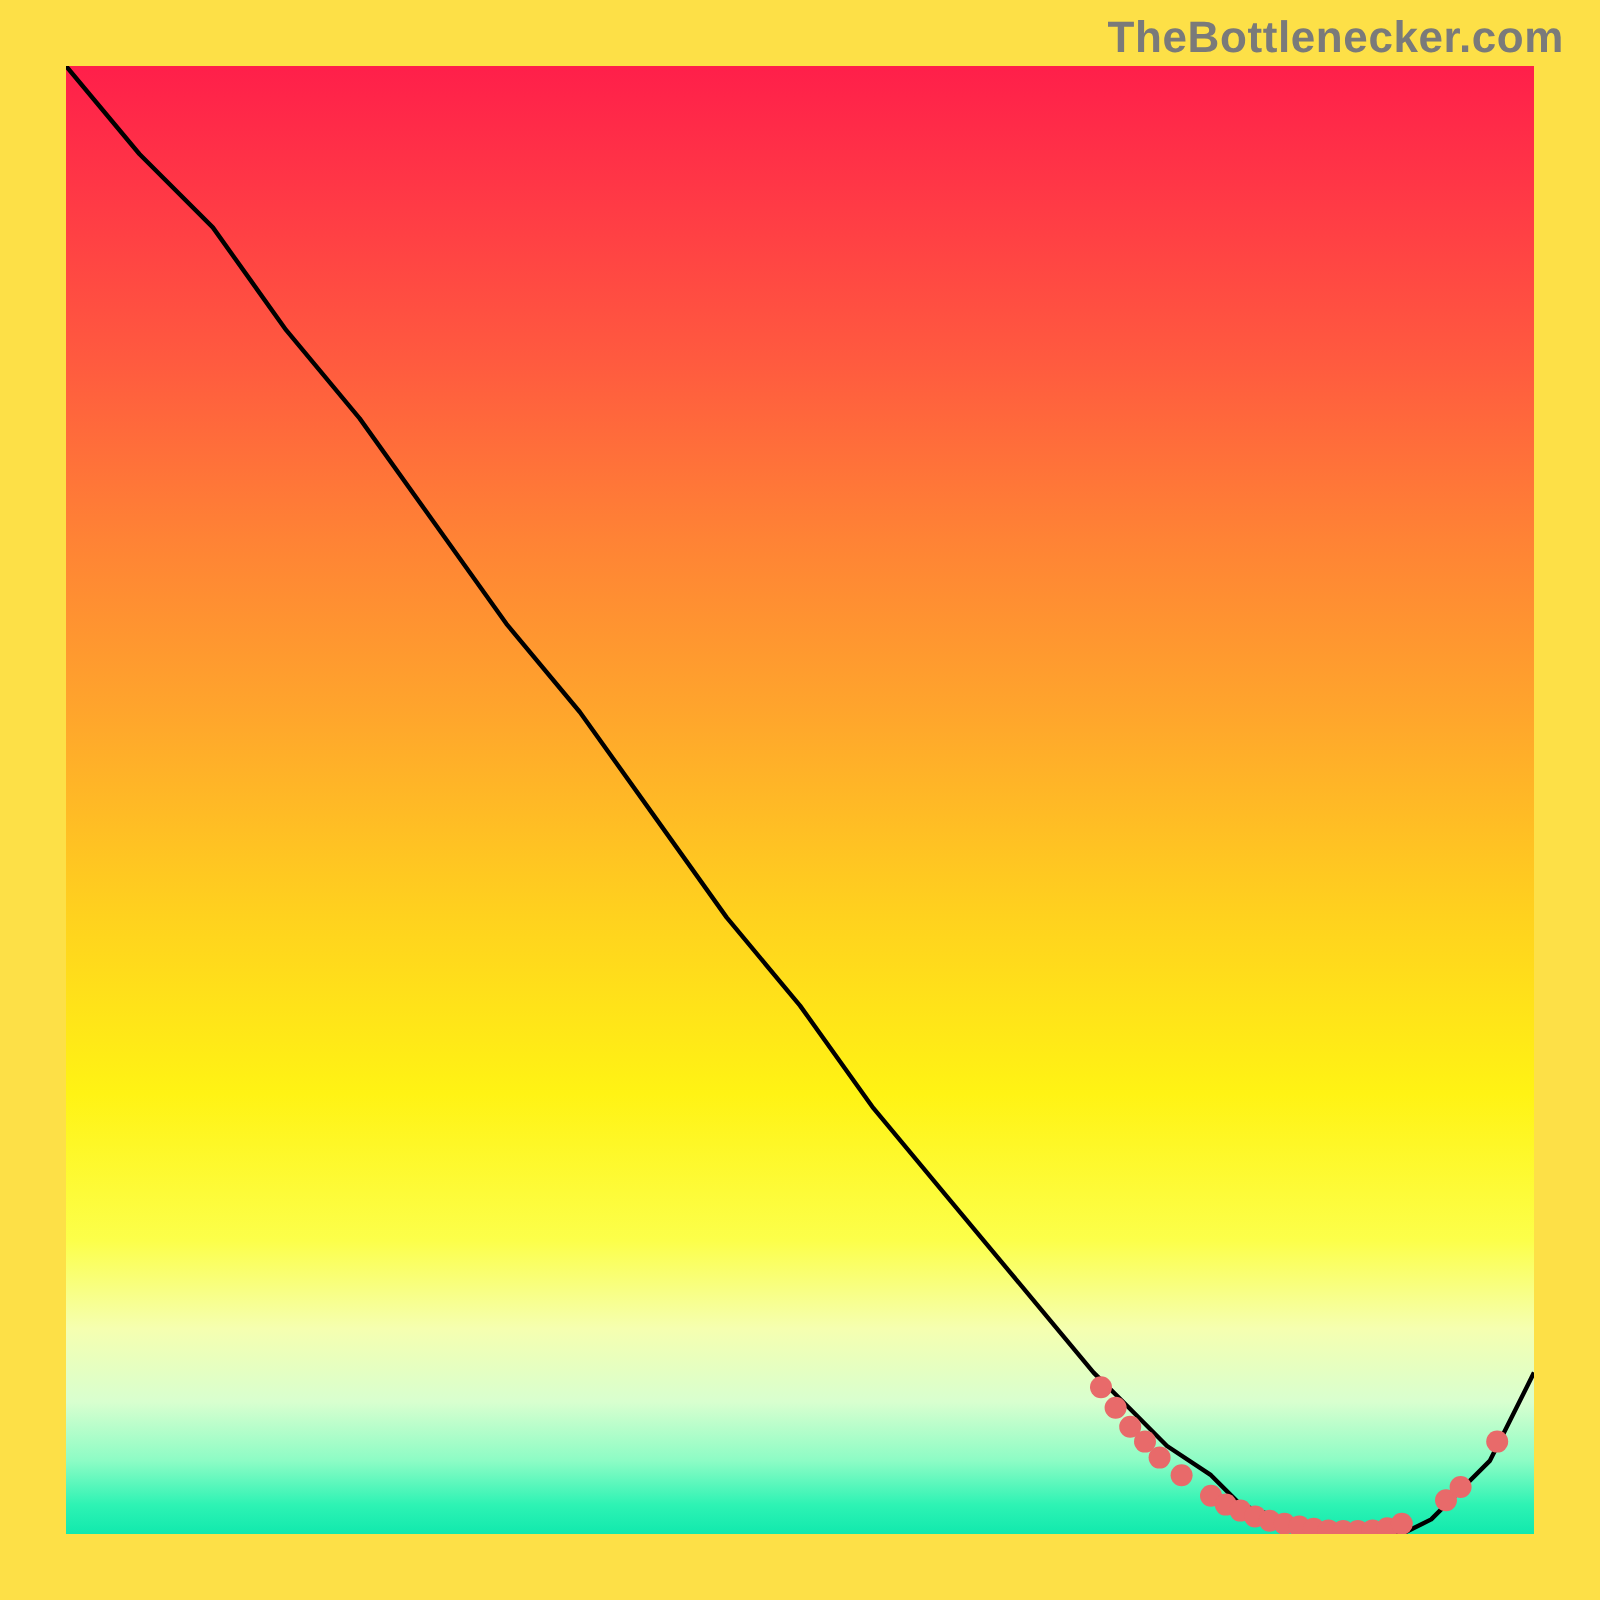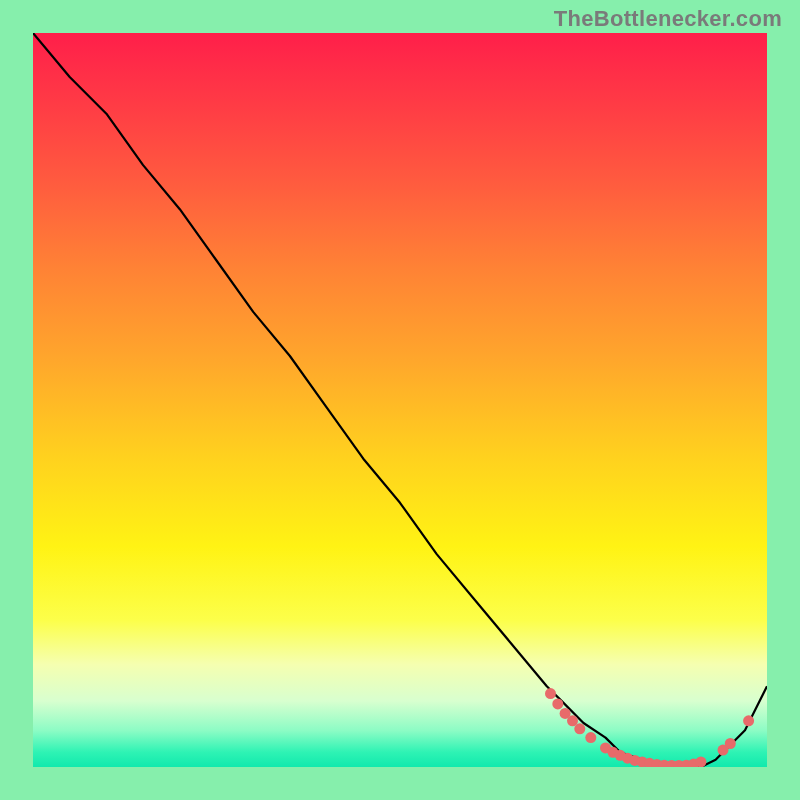--- a/index.html
+++ b/index.html
@@ -9,21 +9,21 @@
     height: 800px;
     background: #000;
     overflow: hidden;
   }
   .frame {
     position: absolute;
     top: 0;
     left: 0;
     width: 800px;
     height: 800px;
-    background: #86efac;
+    background: #fde047;
   }
   .watermark {
     position: absolute;
     top: 6px;
     right: 18px;
     font-family: Arial, Helvetica, sans-serif;
     font-size: 22px;
     font-weight: 600;
     color: #7a7a7a;
     letter-spacing: 0.3px;

